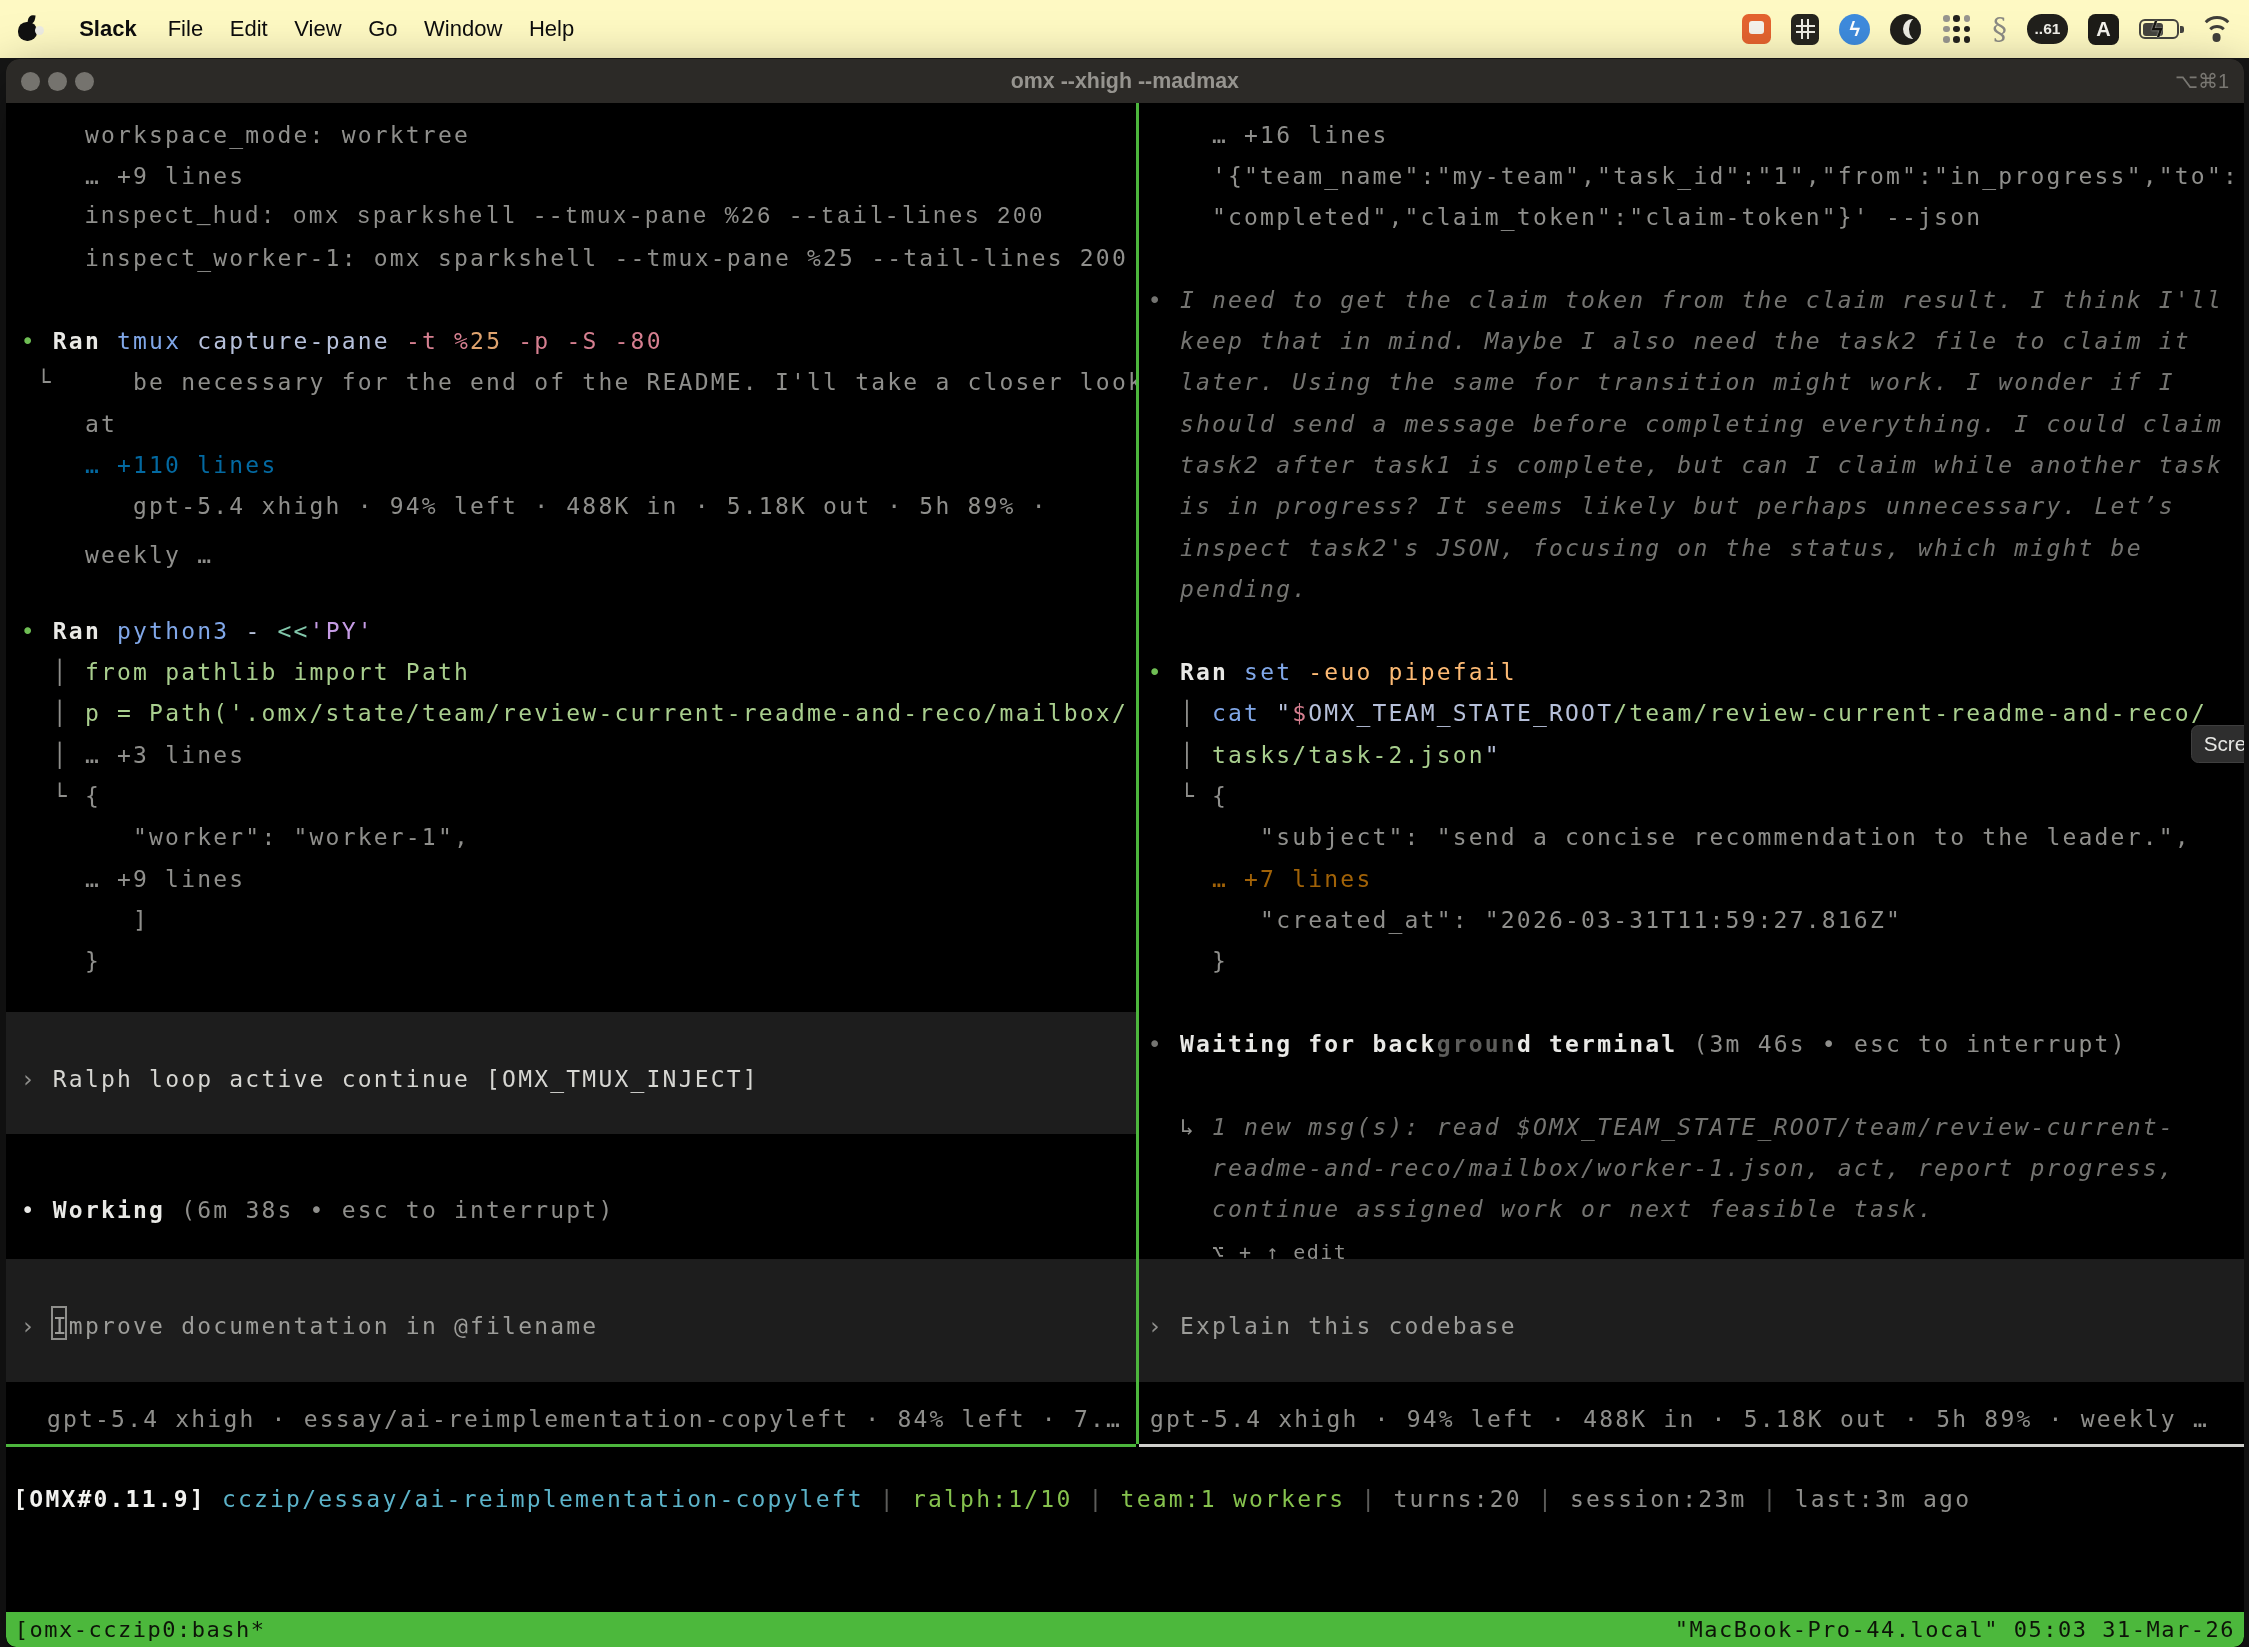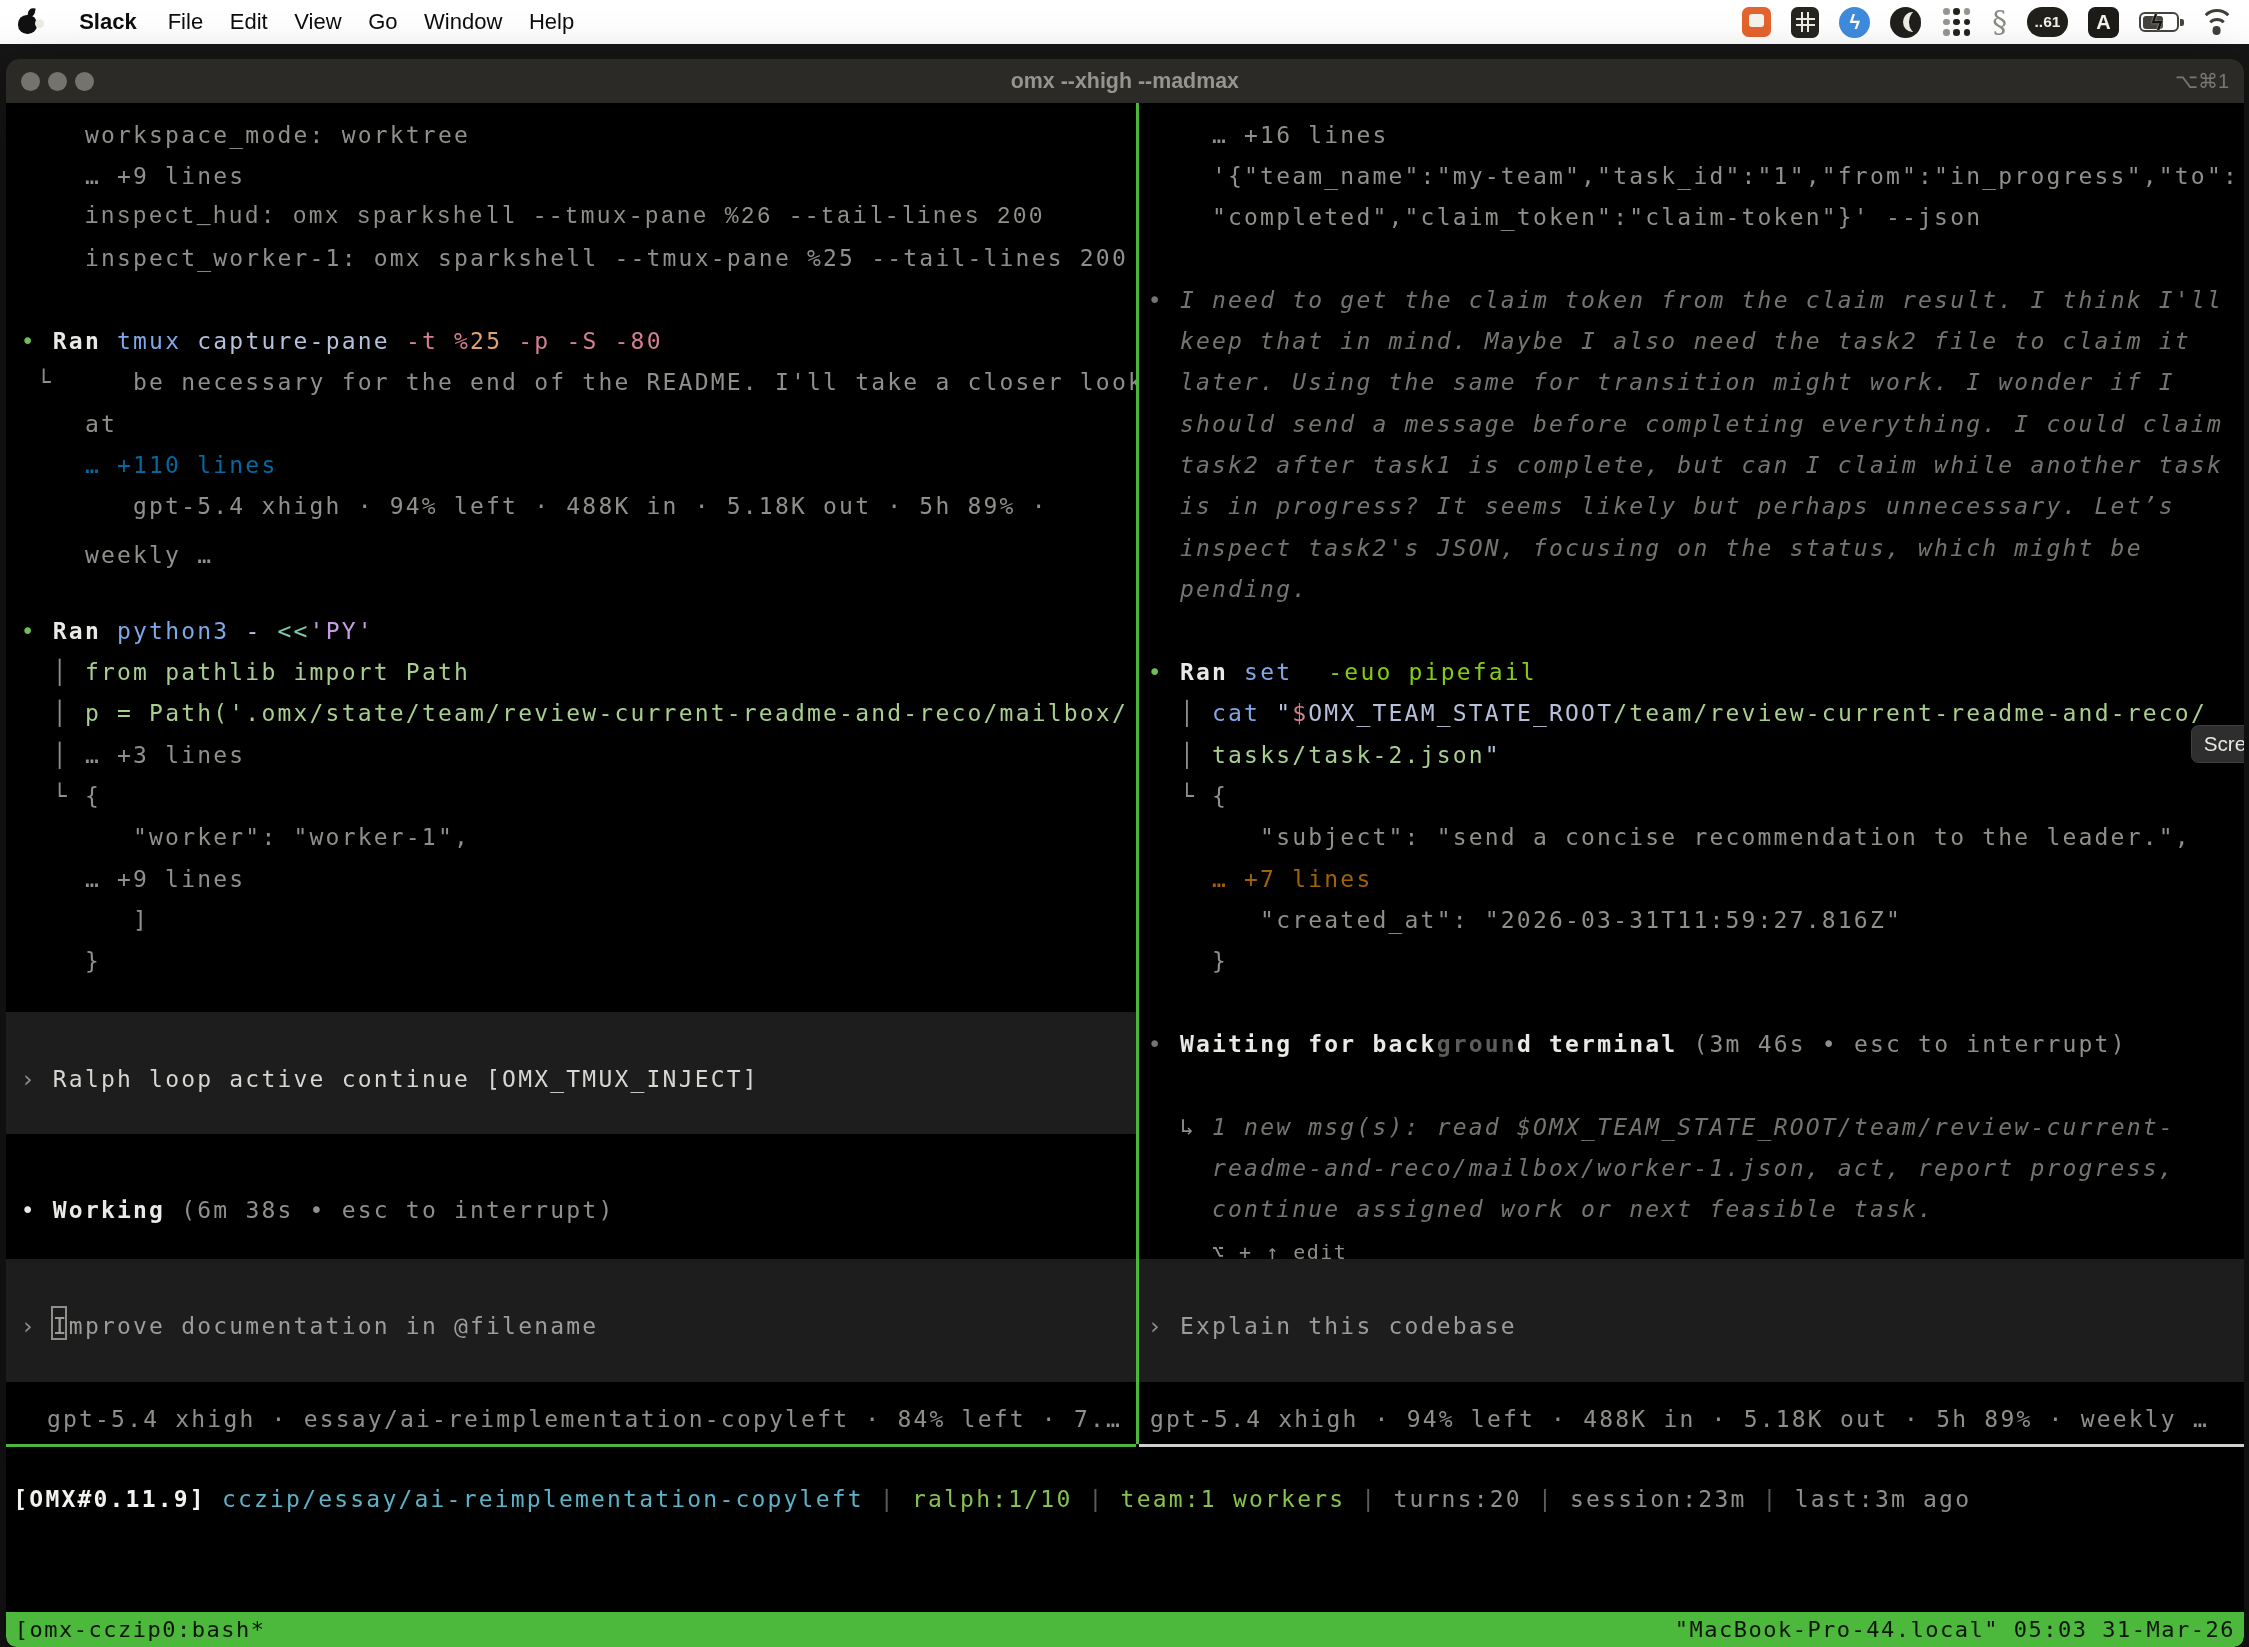--- a/index.html
+++ b/index.html
@@ -1,20 +1,20 @@
 <!DOCTYPE html>
 <html style="font-size:11.8px"><head>
 <meta charset="utf-8">
 <style>
   * { margin:0; padding:0; box-sizing:border-box; }
   html,body { width:2250px; height:1648px; background:#161616; overflow:hidden; }
   .screen { position:absolute; inset:0; font-family:"Liberation Sans", sans-serif; }
 
   
-  .menubar { position:absolute; left:0; top:0; width:2250px; height:44px; background:#ffffff;
+  .menubar { position:absolute; left:0; top:0; width:2250px; height:58px; background:#fef9c3;
              display:flex; align-items:center; justify-content:space-between; padding:0 16px; }
   .menu-left { display:flex; align-items:center; gap:5.9px; }
   .apple { position:relative; width:25px; height:29.5px; display:inline-block; margin-right:19px; }
   .apple::before { content:""; position:absolute; left:2.2px; top:7.4px; width:19px; height:19px;
                    background:#111; border-radius:46% 46% 48% 48%; }
   .apple::after { content:""; position:absolute; right:-3px; top:11.8px; width:8.9px; height:8.9px;
                   background:#edece4; border-radius:50%; }
   .apple .leaf { position:absolute; left:11.8px; top:0.7px; width:6.6px; height:8.9px; background:#111;
                  border-radius:70% 0 70% 0; transform:rotate(8deg); }
   .menu-item { font-size:22px; color:#0d0d0d; padding:0 13.3px; }
@@ -201,21 +201,21 @@
           <div class="tline" style="top: 60px; left: 8.9px;"><span style="color: rgb(143, 143, 140);">    '{"team_name":"my-team","task_id":"1","from":"in_progress","to":</span></div>
           <div class="tline" style="top: 101px; left: 8.9px;"><span style="color: rgb(143, 143, 140);">    "completed","claim_token":"claim-token"}' --json</span></div>
           <div class="tline" style="top: 184px; left: 8.9px;"><span style="color: rgb(116, 116, 113);">• </span><span style="color: rgb(116, 116, 113); font-style: italic;">I need to get the claim token from the claim result. I think I'll</span></div>
           <div class="tline" style="top: 225px; left: 8.9px;"><span style="color: rgb(116, 116, 113); font-style: italic;">  keep that in mind. Maybe I also need the task2 file to claim it</span></div>
           <div class="tline" style="top: 308px; left: 8.9px;"><span style="color: rgb(116, 116, 113); font-style: italic;">  should send a message before completing everything. I could claim</span></div>
           <div class="tline" style="top: 266px; left: 8.9px;"><span style="color: rgb(116, 116, 113); font-style: italic;">  later. Using the same for transition might work. I wonder if I</span></div>
           <div class="tline" style="top: 349px; left: 8.9px;"><span style="color: rgb(116, 116, 113); font-style: italic;">  task2 after task1 is complete, but can I claim while another task</span></div>
           <div class="tline" style="top: 390px; left: 8.9px;"><span style="color: rgb(116, 116, 113); font-style: italic;">  is in progress? It seems likely but perhaps unnecessary. Let’s</span></div>
           <div class="tline" style="top: 432px; left: 8.9px;"><span style="color: rgb(116, 116, 113); font-style: italic;">  inspect task2's JSON, focusing on the status, which might be</span></div>
           <div class="tline" style="top: 473px; left: 8.9px;"><span style="color: rgb(116, 116, 113); font-style: italic;">  pending.</span></div>
-          <div class="tline" style="top: 556px; left: 8.9px;"><span style="color: rgb(111, 190, 84);">• </span><span style="color: rgb(233, 233, 230); font-weight: 700;">Ran </span><span style="color: rgb(128, 167, 232);">set </span><span style="color: #84cc16; margin-left: 20px;">-euo pipefail</span></div>
+          <div class="tline" style="top: 556px; left: 8.9px;"><span style="color: rgb(111, 190, 84);">• </span><span style="color: rgb(233, 233, 230); font-weight: 700;">Ran </span><span style="color: rgb(128, 167, 232);">set </span><span style="color: #fdba74;">-euo pipefail</span></div>
           <div class="tline" style="top: 597px; left: 8.9px;"><span style="color: rgb(143, 143, 140);">  │ </span><span style="color: rgb(128, 167, 232);">cat </span><span style="color: rgb(182, 192, 218);">"</span><span style="color: rgb(214, 127, 144);">$</span><span style="color: rgb(182, 192, 218);">OMX_TEAM_STATE_ROOT</span><span style="color: rgb(169, 207, 142);">/team/review-current-readme-and-reco/</span></div>
           <div class="tline" style="top: 639px; left: 8.9px;"><span style="color: rgb(143, 143, 140);">  │ </span><span style="color: rgb(169, 207, 142);">tasks/task-2.json</span><span style="color: rgb(182, 192, 218);">"</span></div>
           <div class="tline" style="top: 680px; left: 8.9px;"><span style="color: rgb(143, 143, 140);">  └ {</span></div>
           <div class="tline" style="top: 721px; left: 8.9px;"><span style="color: rgb(143, 143, 140);">       "subject": "send a concise recommendation to the leader.",</span></div>
           <div class="tline" style="top: 763px; left: 8.9px;"><span style="color: #a16207;">    … +7 lines</span></div>
           <div class="tline" style="top: 804px; left: 8.9px;"><span style="color: rgb(143, 143, 140);">       "created_at": "2026-03-31T11:59:27.816Z"</span></div>
           <div class="tline" style="top: 845px; left: 8.9px;"><span style="color: rgb(143, 143, 140);">    }</span></div>
           <div class="tline" style="top: 928px; left: 8.9px;"><span style="color: rgb(116, 116, 113);">• </span><span style="color: rgb(233, 233, 230); font-weight: 700;">Waiting for back</span><span style="color: rgb(93, 93, 91); font-weight: 700;">groun</span><span style="color: rgb(233, 233, 230); font-weight: 700;">d terminal</span><span style="color: rgb(143, 143, 140);"> (3m 46s • esc to interrupt)</span></div>
           <div class="tline" style="top: 1011px; left: 8.9px;"><span style="color: rgb(143, 143, 140);">  ↳ </span><span style="color: rgb(116, 116, 113); font-style: italic;">1 new msg(s): read $OMX_TEAM_STATE_ROOT/team/review-current-</span></div>
           <div class="tline" style="top: 1052px; left: 8.9px;"><span style="color: rgb(116, 116, 113); font-style: italic;">    readme-and-reco/mailbox/worker-1.json, act, report progress,</span></div>

